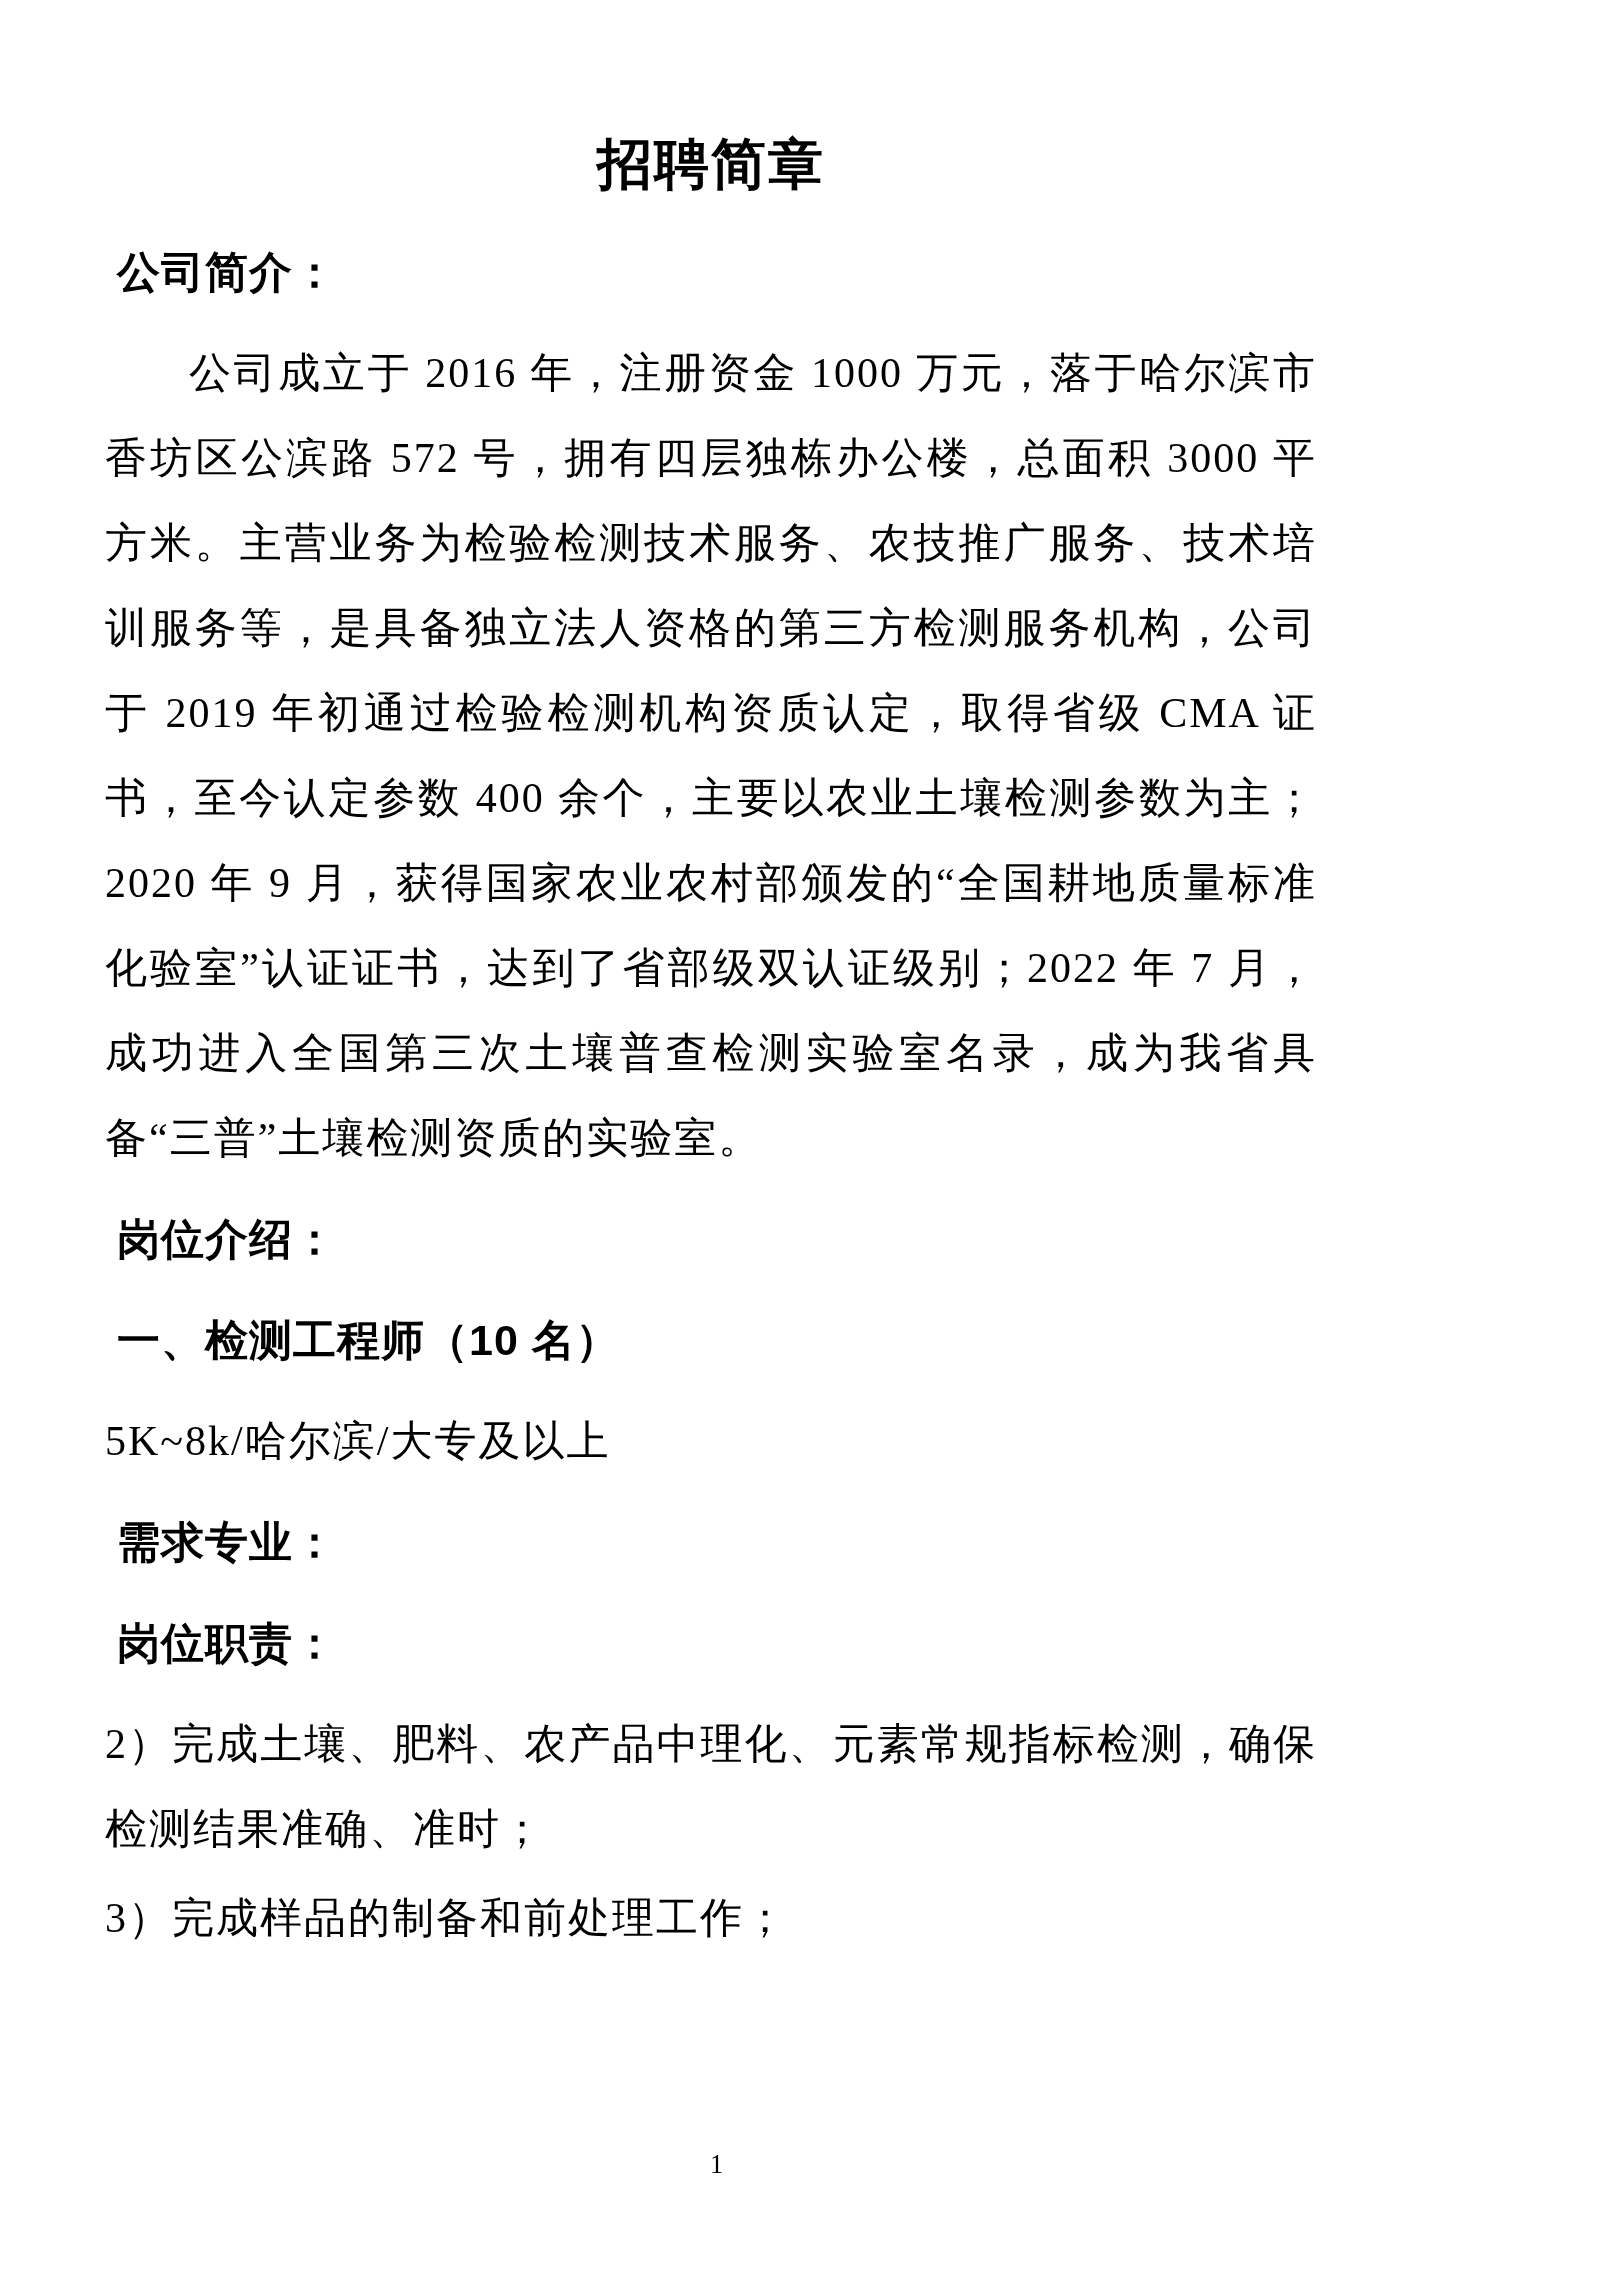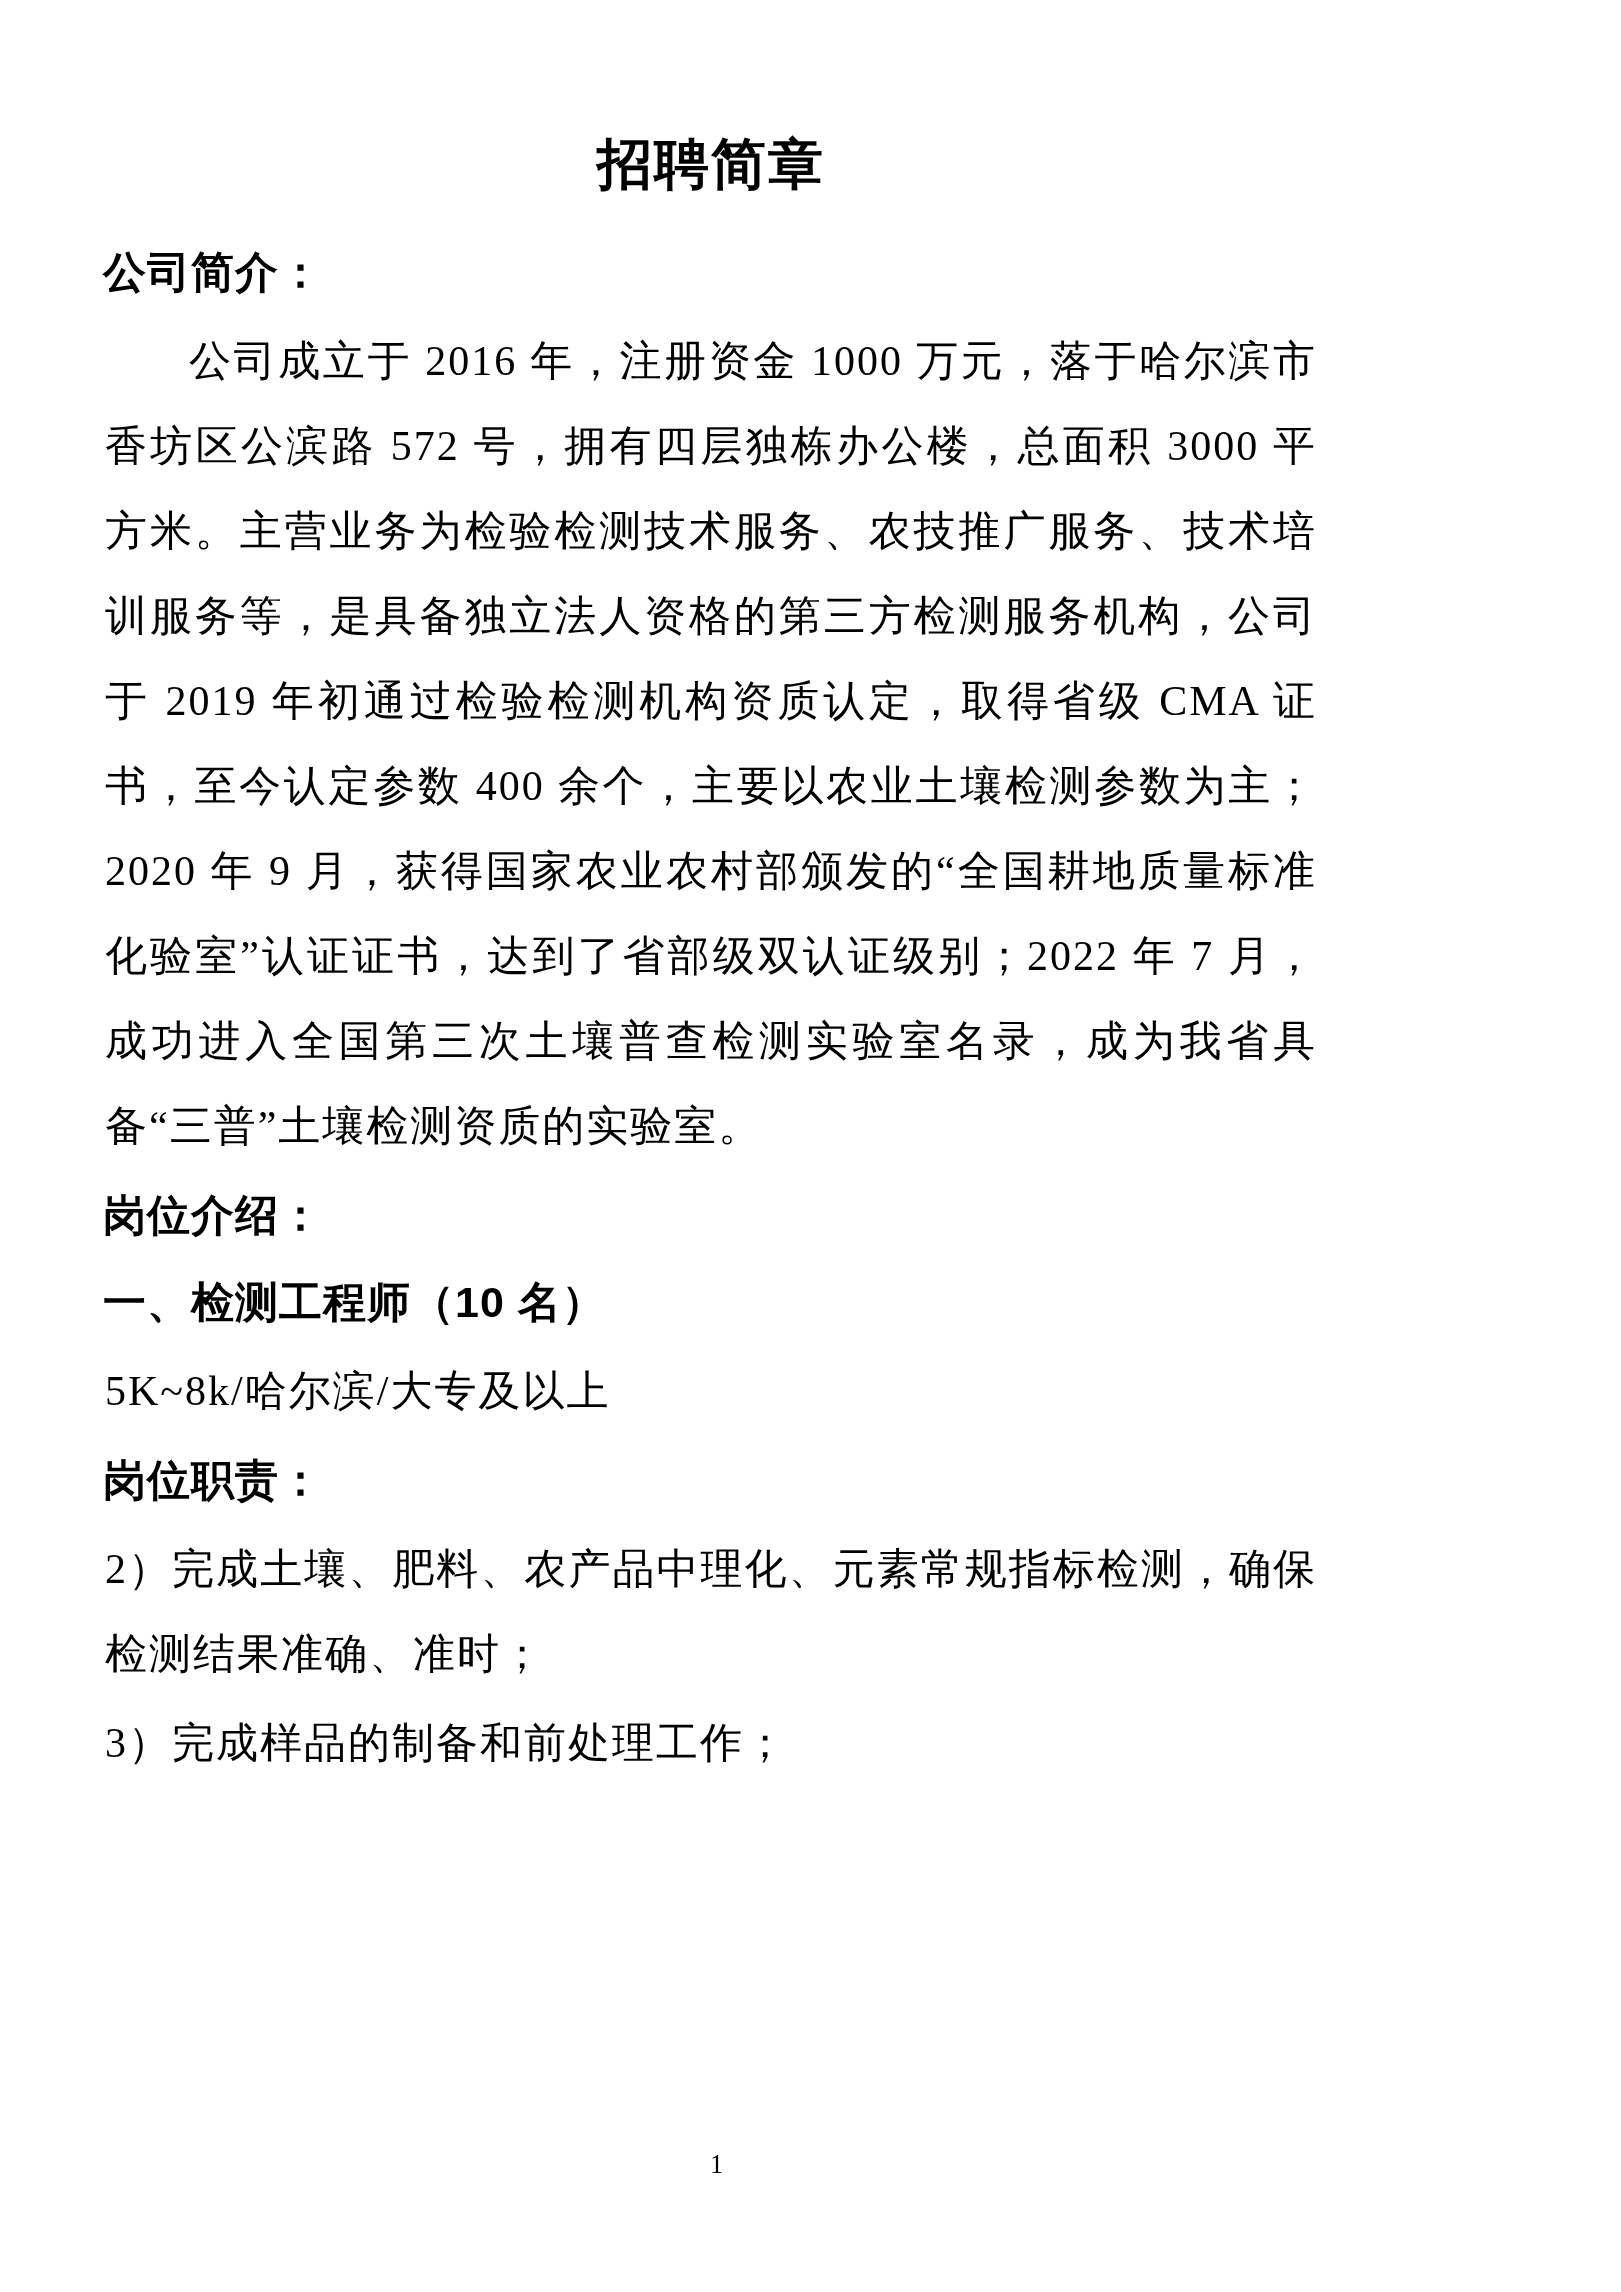--- a/index.html
+++ b/index.html
@@ -21,21 +21,21 @@
   .doc-title {
     margin: 11.8px 0 31px 0;
     text-align: center;
     font-family: "Liberation Sans", "DejaVu Sans", sans-serif;
     font-size: 55px;
     font-weight: bold;
     line-height: 69px;
     letter-spacing: 2px;
   }
   .heading {
-    margin: 2px;
+    margin: 16px;
     font-family: "Liberation Sans", "DejaVu Sans", sans-serif;
     font-size: 43px;
     font-weight: bold;
     line-height: 85px;
     letter-spacing: 1px;
   }
   .body-text {
     margin: 4px;
     font-family: "Liberation Serif", "DejaVu Serif", serif;
     font-size: 42px;
@@ -68,20 +68,21 @@
   <h2 class="heading">公司简介：</h2>
 
   <p class="body-text indent">公司成立于 2016 年，注册资金 1000 万元，落于哈尔滨市香坊区公滨路 572 号，拥有四层独栋办公楼，总面积 3000 平方米。主营业务为检验检测技术服务、农技推广服务、技术培训服务等，是具备独立法人资格的第三方检测服务机构，公司于 2019 年初通过检验检测机构资质认定，取得省级 CMA 证书，至今认定参数 400 余个，主要以农业土壤检测参数为主；2020 年 9 月，获得国家农业农村部颁发的“全国耕地质量标准化验室”认证证书，达到了省部级双认证级别；2022 年 7 月，成功进入全国第三次土壤普查检测实验室名录，成为我省具备“三普”土壤检测资质的实验室。</p>
 
   <h2 class="heading">岗位介绍：</h2>
 
   <h2 class="heading">一、检测工程师（10 名）</h2>
 
   <p class="body-text">5K~8k/哈尔滨/大专及以上</p>
 
+  <h2 class="heading">需求专业：</h2>
 
 
   <h2 class="heading">岗位职责：</h2>
 
   <p class="body-text">2）完成土壤、肥料、农产品中理化、元素常规指标检测，确保检测结果准确、准时；</p>
 
 
   <p class="body-text">3）完成样品的制备和前处理工作；</p>
 
   <div class="page-number">1</div>

